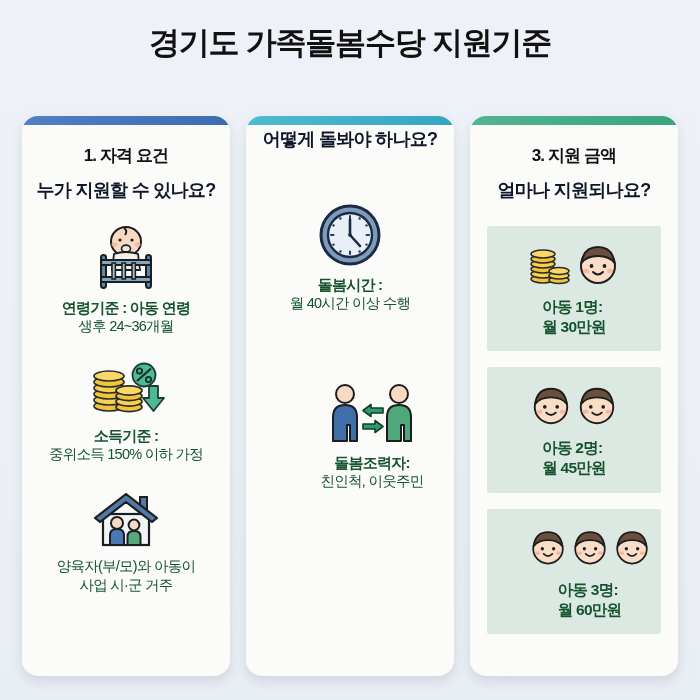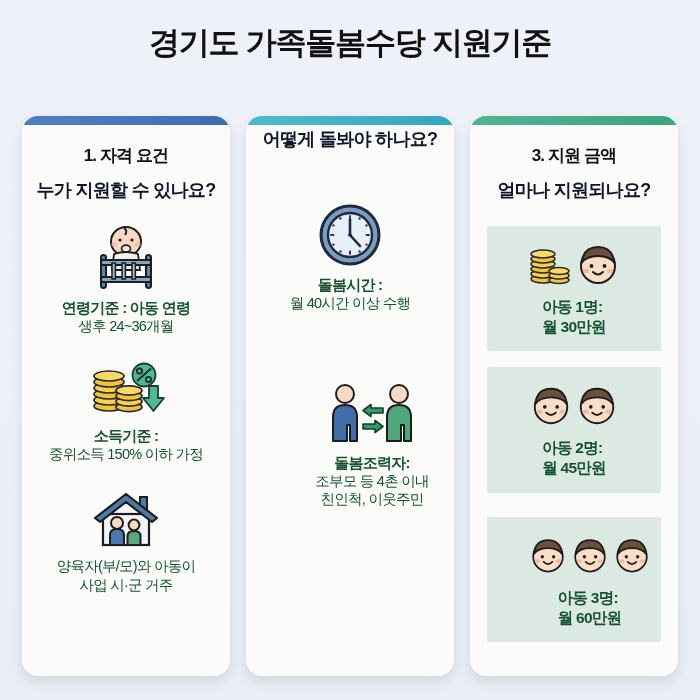--- a/index.html
+++ b/index.html
@@ -124,21 +124,21 @@
     background: #dce9e3;
     border-radius: 2px;
     padding: 12px 0 14px 0;
     display: flex;
     flex-direction: column;
     align-items: center;
     box-sizing: border-box;
   }
   .mb-1 { margin-top: 24px; }
   .mb-2 { margin-top: 16px; }
-  .mb-3 { margin-top: 24px; padding-left: 31px; }
+  .mb-3 { margin-top: 16px; padding-left: 31px; }
   .money-icons {
     height: 52px;
     display: flex;
     align-items: center;
     justify-content: center;
     gap: 2px;
   }
   .money-lines {
     margin-top: 7px;
     line-height: 1.3;
@@ -289,21 +289,20 @@
 
             <circle cx="73" cy="11" r="9" fill="#f7d9c4" stroke="#1d1d1d" stroke-width="2"></circle>
             <path d="M61 58 v-24 q0 -12 12 -12 q12 0 12 12 v24 h-7 v-16 h-3 v16 z" fill="#4fa87c" stroke="#1d1d1d" stroke-width="2" stroke-linejoin="round"></path>
 
             <path d="M57 25 h-12 v-3.5 l-8 6 l8 6 v-3.5 h12 z" fill="#2f9c6a" stroke="#143d2c" stroke-width="1.6" stroke-linejoin="round"></path>
             <path d="M37 41 h12 v-3.5 l8 6 l-8 6 v-3.5 h-12 z" fill="#2f9c6a" stroke="#143d2c" stroke-width="1.6" stroke-linejoin="round"></path>
           </svg>
         </div>
         <div class="item-lines">
           <div class="ln bold">돌봄조력자:</div>
-          <div class="ln">조부모 등 4촌 이내</div>
           <div class="ln">친인척, 이웃주민</div>
         </div>
       </div>
     </div>
 
     <div class="card">
       <div class="card-bar bar-3"></div>
       <div class="card-head">3. 지원 금액</div>
       <div class="card-sub">얼마나 지원되나요?</div>
 

